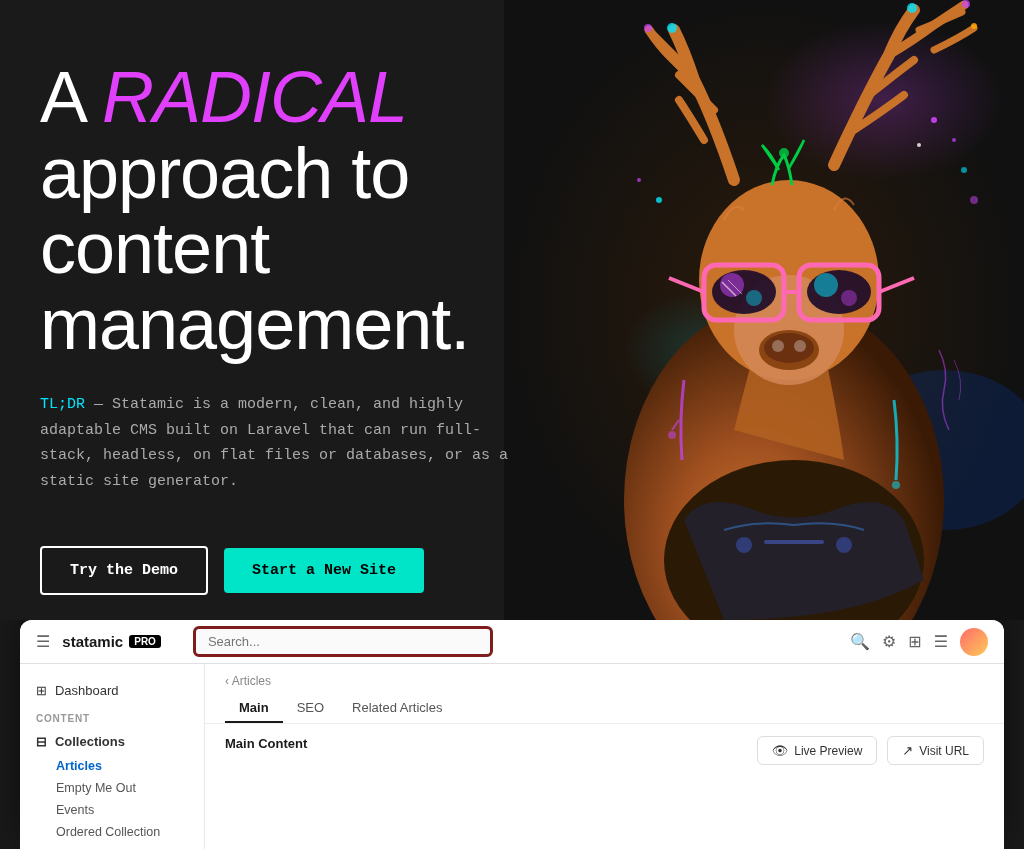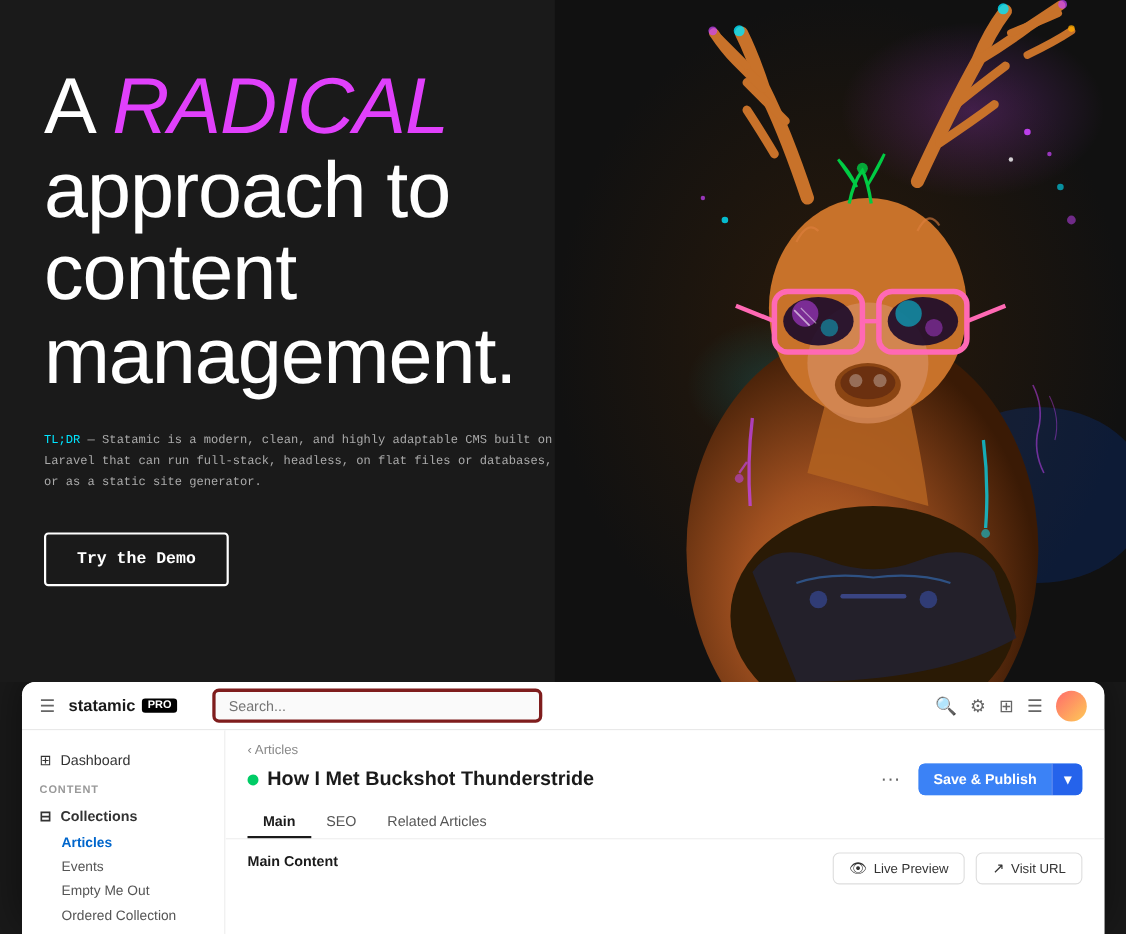--- a/index.html
+++ b/index.html
@@ -36,25 +36,25 @@
       letter-spacing: -1px;
     }
 
     .hero-title .radical {
       color: #e040fb;
       font-style: italic;
     }
 
     .hero-description {
       font-family: 'Courier New', monospace;
-      font-size: 11px;
+      font-size: 15px;
       color: #aaaaaa;
       line-height: 1.7;
       max-width: 480px;
-      margin-bottom: 36px;
+      margin-bottom: 52px;
     }
 
     .hero-description .tldr {
       color: #00e5ff;
     }
 
     .hero-buttons {
       display: flex;
       gap: 16px;
       align-items: center;
@@ -380,20 +380,21 @@
       <span>A </span><span class="radical">RADICAL</span><br>
       approach to<br>
       content<br>
       management.
     </h1>
     <p class="hero-description">
       <span class="tldr">TL;DR</span><span> — </span><span>Statamic is a modern, clean, and highly adaptable CMS built on Laravel that can run full-stack, headless, on flat files or databases, or as a static site generator.</span>
     </p>
     <div class="hero-buttons">
       <button class="btn-demo">Try the Demo</button>
+      <button class="btn-new-site">Start a New Site</button>
     </div>
   </div>
 
   <div class="deer-container">
     <svg width="520" height="620" viewBox="0 0 520 620" xmlns="http://www.w3.org/2000/svg">
       <defs>
         <radialGradient id="bgGrad" cx="50%" cy="50%" r="50%">
           <stop offset="0%" style="stop-color:#2a1a0a;stop-opacity:1"></stop>
           <stop offset="100%" style="stop-color:#111111;stop-opacity:1"></stop>
         </radialGradient>
@@ -532,43 +533,30 @@
       <div class="sidebar-item-dashboard">
         <span>⊞</span>
         <span>Dashboard</span>
       </div>
       <div class="sidebar-section-label">CONTENT</div>
       <div class="sidebar-nav-item">
         <span>⊟</span>
         <span>Collections</span>
       </div>
       <div class="sidebar-sub-item active">Articles</div>
+      <div class="sidebar-sub-item">Empty Me Out</div>
       <div class="sidebar-sub-item">Events</div>
-      <div class="sidebar-sub-item">Empty Me Out</div>
       <div class="sidebar-sub-item">Ordered Collection</div>
     </div>
 
     <div class="cms-main">
       <div class="cms-main-header">
         <div class="breadcrumb-row">
           <span>‹ </span>
           <span>Articles</span>
-        </div>
-        <div class="article-title-row">
-          <div class="article-title">
-            <span class="status-dot"></span>
-            <span>How I Met Buckshot Thunderstride</span>
-          </div>
-          <div class="title-actions">
-            <span class="dots-menu">···</span>
-            <button class="btn-save-publish">
-              <span class="btn-save-publish-main">Save &amp; Publish</span>
-              <span class="btn-save-publish-arrow">▾</span>
-            </button>
-          </div>
         </div>
         <div class="cms-tabs">
           <div class="cms-tab active">Main</div>
           <div class="cms-tab">SEO</div>
           <div class="cms-tab">Related Articles</div>
         </div>
       </div>
       <div class="cms-content-area">
         <div class="main-content-label">Main Content</div>
         <div class="preview-actions">

